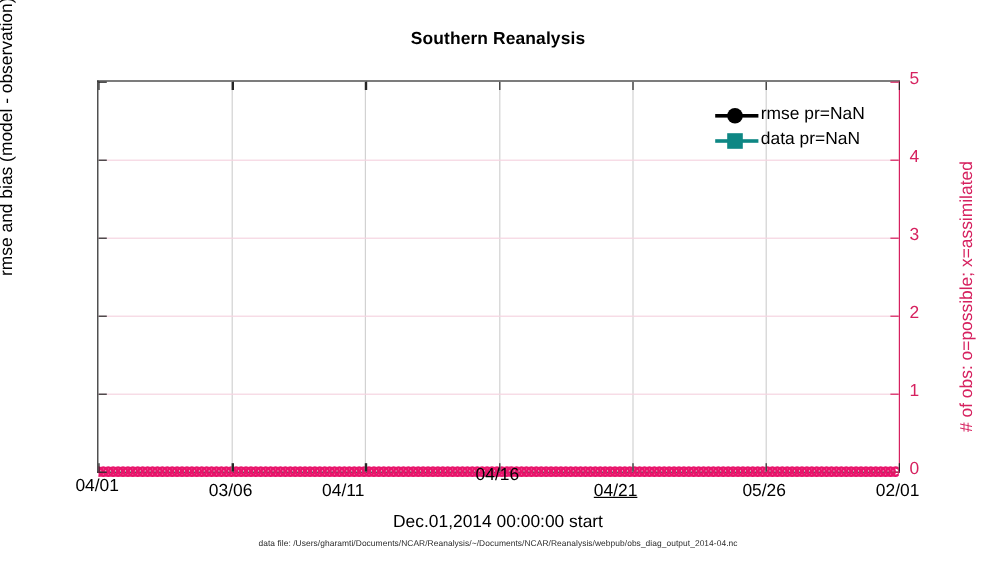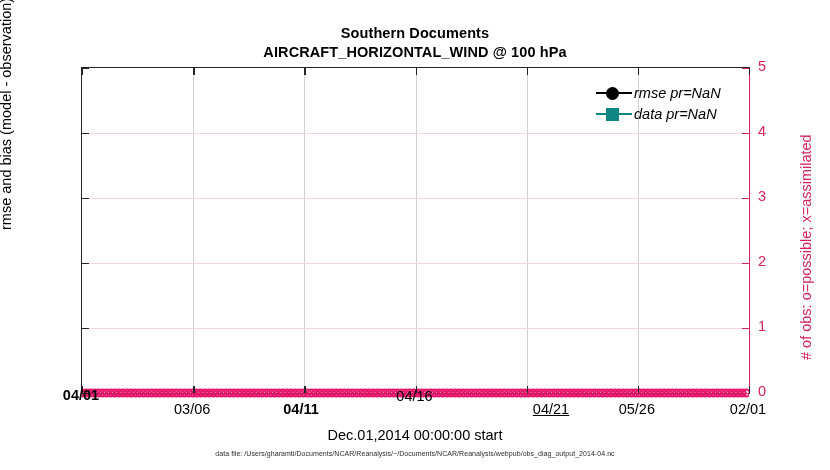--- a/index.html
+++ b/index.html
@@ -157,23 +157,22 @@
 
   
   #legend {
     position: absolute;
     left: 596px;
     top: 82px;
     width: 150px;
   }
   .legend-row {
     display: flex;
-    align-items: center;
+    align-items: flex-end;
     height: 21px;
-    font-style: italic;
   }
   .legend-marker {
     position: relative;
     width: 36px;
     height: 14px;
     flex: 0 0 36px;
   }
   .legend-line {
     position: absolute;
     left: 0;
@@ -205,22 +204,21 @@
     height: 11px;
     overflow: visible;
     pointer-events: none;
   }
   #obs-band svg { display: block; }
 </style>
 </head>
 <body>
 
 <div id="title-block">
-  <div id="title-line1">Southern Documents</div>
-  <div id="title-line2">AIRCRAFT_HORIZONTAL_WIND @ 100 hPa</div>
+  <div id="title-line1">Southern Reanalysis</div>
 </div>
 
 <div id="plot-area">
 
   <div id="obs-band" style="height: 12px; bottom: -6px;">
       <svg width="667" height="12">
         <circle cx="0.00" cy="6" r="3.5" fill="none" stroke="#e8156b" stroke-width="2.1"></circle>
         <circle cx="4.10" cy="6" r="3.5" fill="none" stroke="#e8156b" stroke-width="2.1"></circle>
         <circle cx="8.20" cy="6" r="3.5" fill="none" stroke="#e8156b" stroke-width="2.1"></circle>
         <circle cx="12.30" cy="6" r="3.5" fill="none" stroke="#e8156b" stroke-width="2.1"></circle>
@@ -438,25 +436,25 @@
       <div class="legend-marker">
         <div class="legend-line" style="background: rgb(14, 135, 132);"></div>
         <div class="legend-glyph" style="background: rgb(14, 135, 132);"></div>
       </div>
       <div class="legend-text">data pr=NaN</div>
     </div>
   </div>
 
 <div id="footer-note">data file: /Users/gharamti/Documents/NCAR/Reanalysis/~/Documents/NCAR/Reanalysis/webpub/obs_diag_output_2014-04.nc</div>
 
-<div class="xlabel-tick" style="width: 70px; left: 46px; top: 388px; font-weight: bold;">04/01</div>
+<div class="xlabel-tick" style="width: 70px; left: 46px; top: 398px;">04/01</div>
 <div class="xlabel-tick" style="width: 70px; left: 157.167px; top: 402px;">03/06</div>
-<div class="xlabel-tick" style="width: 70px; left: 266px; top: 402px; font-weight: bold;">04/11</div>
+<div class="xlabel-tick" style="width: 70px; left: 251px; top: 402px;">04/11</div>
 <div class="xlabel-tick" style="width: 70px; left: 379.5px; top: 389px;">04/16</div>
-<div class="xlabel-tick" style="width: 70px; left: 516px; top: 402px; text-decoration: underline;">04/21</div>
+<div class="xlabel-tick" style="width: 70px; left: 478px; top: 402px; text-decoration: underline;">04/21</div>
 <div class="xlabel-tick" style="width: 70px; left: 601.833px; top: 402px;">05/26</div>
 <div class="xlabel-tick" style="width: 70px; left: 713px; top: 402px;">02/01</div>
 <div class="ylabel-right" style="left: 758px; top: 384px;">0</div>
 <div class="ylabel-right" style="left: 758px; top: 319px;">1</div>
 <div class="ylabel-right" style="left: 758px; top: 254px;">2</div>
 <div class="ylabel-right" style="left: 758px; top: 189px;">3</div>
 <div class="ylabel-right" style="left: 758px; top: 124px;">4</div>
 <div class="ylabel-right" style="left: 758px; top: 59px;">5</div>
 
 </body></html>

